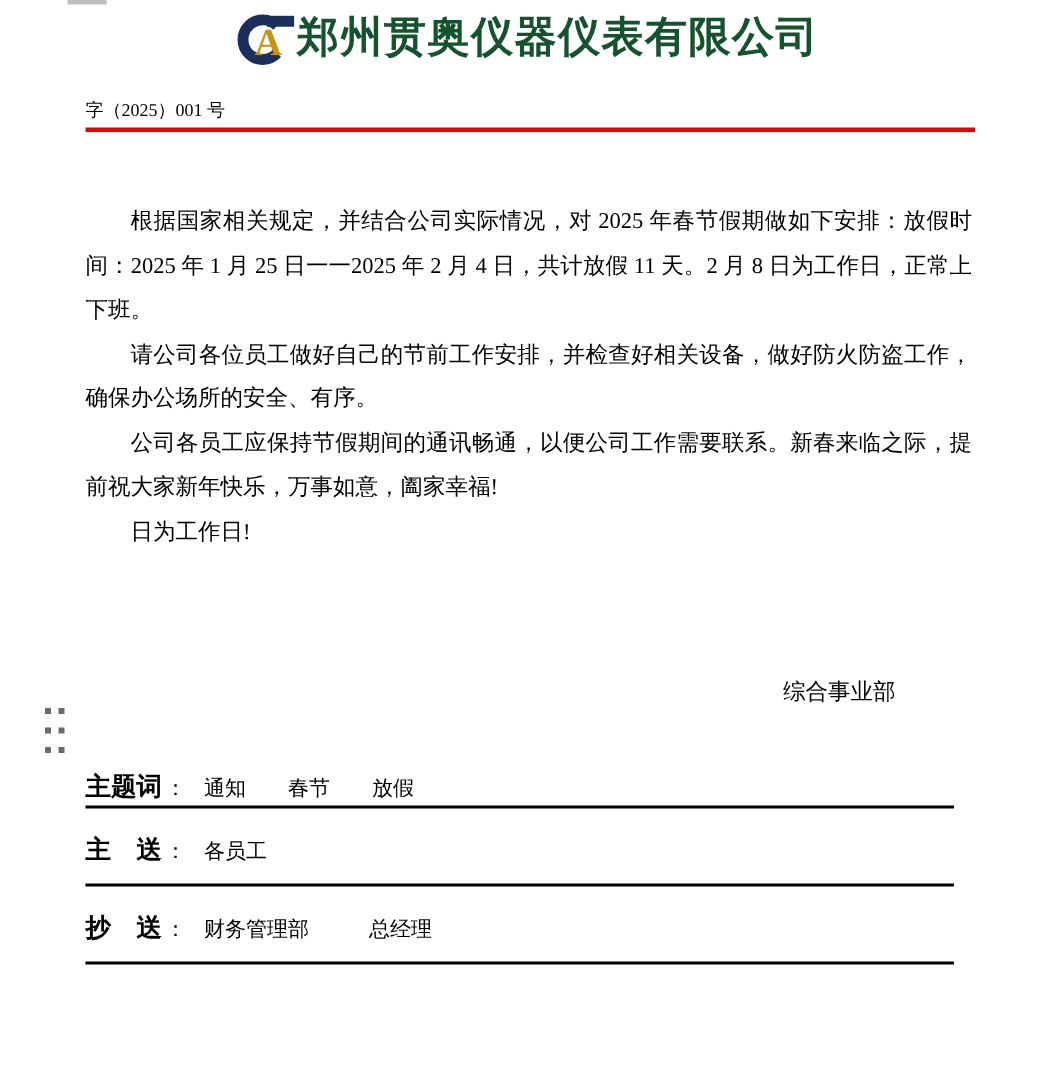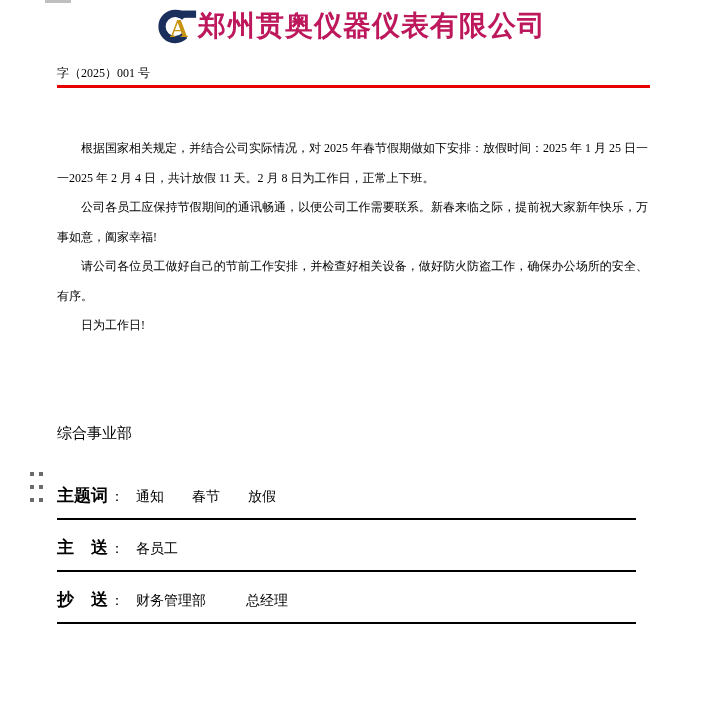--- a/index.html
+++ b/index.html
@@ -24,21 +24,21 @@
     padding-top: 6px;
     display: flex;
     justify-content: center;
     align-items: center;
     height: 40px;
   }
   .logo { width: 40px; height: 38px; margin-right: 1px; flex: 0 0 auto; }
   .company {
     font-size: 28px;
     font-weight: bold;
-    color: #be185d;
+    color: #14532d;
     letter-spacing: 1px;
     white-space: nowrap;
     line-height: 38px;
   }
   .docnum {
     margin: 17px 0 0 57px;
     font-size: 12px;
     line-height: 20px;
   }
   .red-line {
@@ -50,51 +50,51 @@
   .doc-title {
     margin: 23px 0 0 0;
     text-align: center;
     font-size: 19px;
     font-weight: bold;
     line-height: 27px;
   }
   .body-text {
     margin: 46px 0 0 57px;
     width: 591px;
-    font-size: 12px;
+    font-size: 15px;
     line-height: 29.5px;
     text-align: justify;
   }
   .body-text p { margin: 0; text-indent: 2em; }
   
   .drag-handle {
     position: absolute;
     left: 30px; top: 472px;
     display: grid;
     grid-template-columns: 4px 4px;
     grid-auto-rows: 4px;
     column-gap: 5px;
     row-gap: 9px;
     cursor: move;
   }
   .drag-handle i { background: #6b6b6b; width: 4px; height: 4px; }
   .signature {
     margin: 78px 0 0 57px;
     width: 580px;
-    text-align: left;
+    text-align: right;
     font-size: 15px;
     line-height: 28px;
   }
   .sig-dept { padding-right: 40px; }
   .footer { margin-left: 57px; width: 579px; }
   .frow {
     border-bottom: 2px solid #000;
     white-space: nowrap;
   }
-  .frow1 { margin-top: 37px; padding-bottom: 11px; }
+  .frow1 { margin-top: 37px; padding-bottom: 1px; }
   .frow2, .frow3 { margin-top: 16px; padding-bottom: 11px; }
   .flabel { font-size: 17px; font-weight: bold; }
   .fcolon { font-size: 14px; margin: 0 12px 0 2px; }
   .fval { font-size: 14px; }
   .frow1 .fval { margin-right: 28px; }
   .frow3 .fval1 { margin-right: 40px; }
 </style>
 </head>
 <body>
 
@@ -110,22 +110,22 @@
     </svg>
     <div class="company">郑州贯奥仪器仪表有限公司</div>
   </div>
 
   <div class="docnum">字（2025）001 号</div>
   <div class="red-line"></div>
 
 
   <div class="body-text">
     <p>根据国家相关规定，并结合公司实际情况，对 2025 年春节假期做如下安排：放假时间：2025 年 1 月 25 日一一2025 年 2 月 4 日，共计放假 11 天。2 月 8 日为工作日，正常上下班。</p>
+    <p>请公司各位员工做好自己的节前工作安排，并检查好相关设备，做好防火防盗工作，确保办公场所的安全、有序。</p>
     <p>公司各员工应保持节假期间的通讯畅通，以便公司工作需要联系。新春来临之际，提前祝大家新年快乐，万事如意，阖家幸福!</p>
-    <p>请公司各位员工做好自己的节前工作安排，并检查好相关设备，做好防火防盗工作，确保办公场所的安全、有序。</p>
     <p>日为工作日!</p>
   </div>
 
   <div class="drag-handle">
     <i></i>
       <i></i>
       <i></i>
       <i></i>
       <i></i>
       <i></i>

